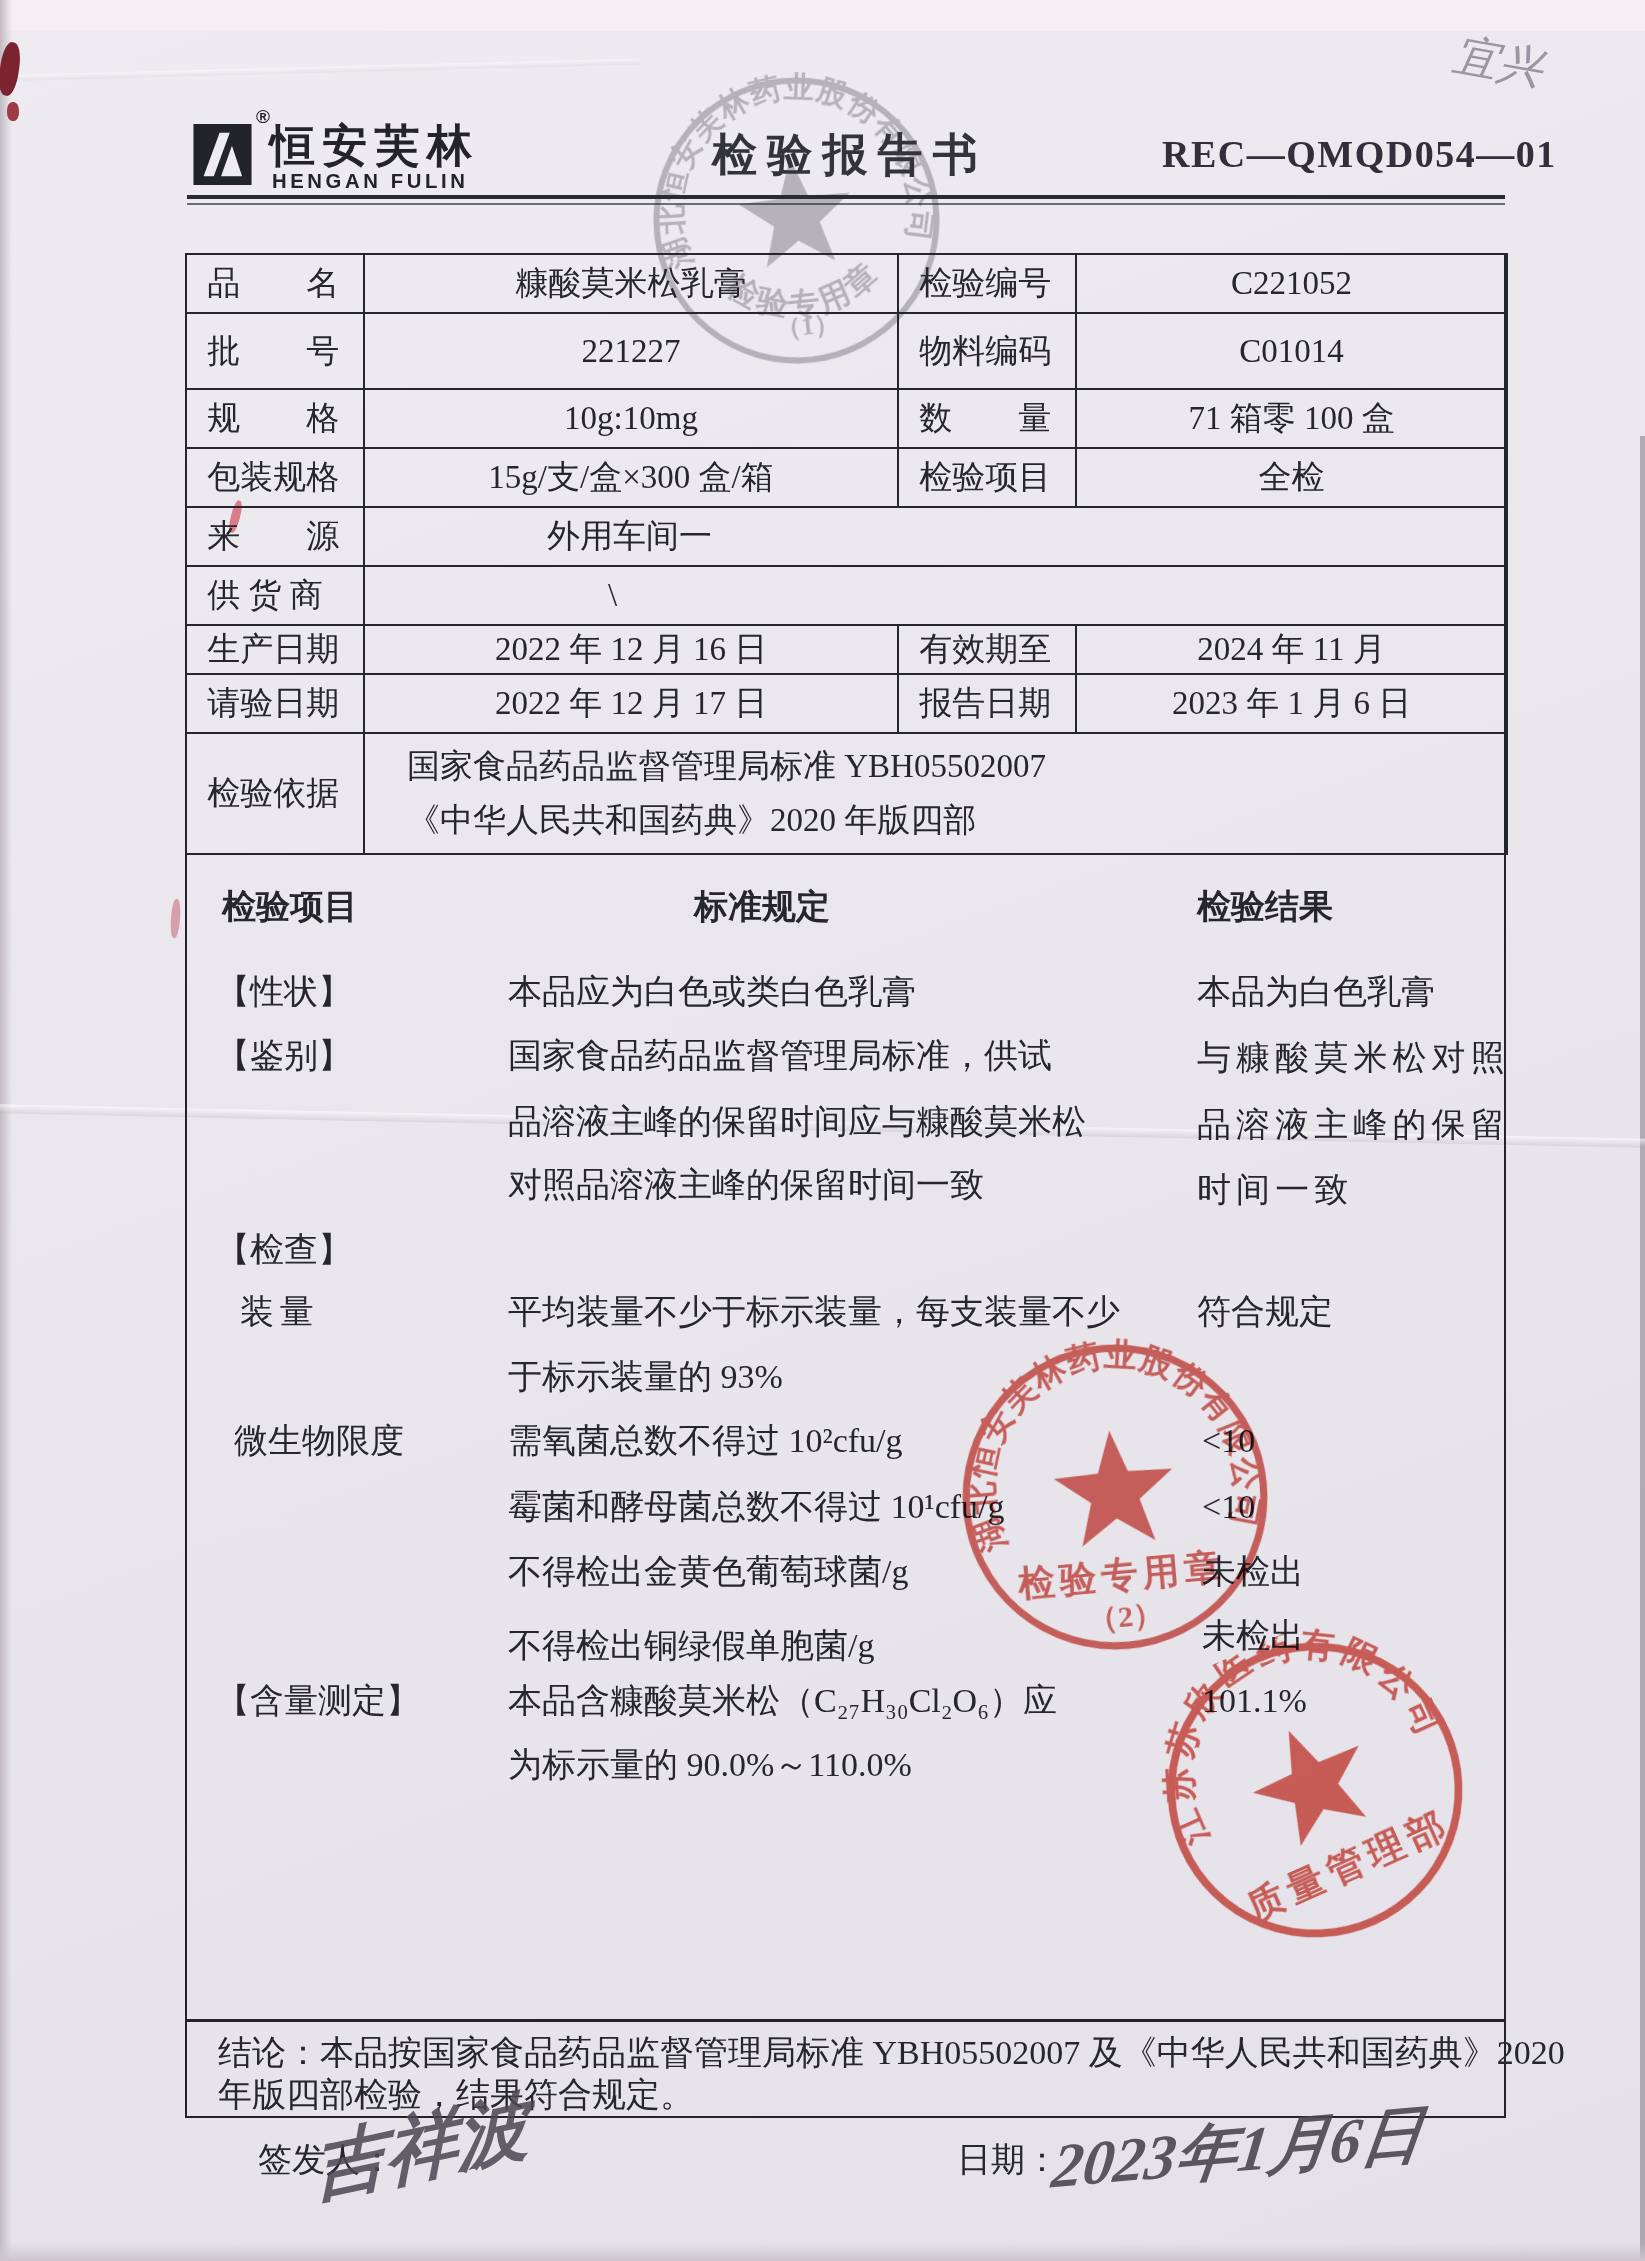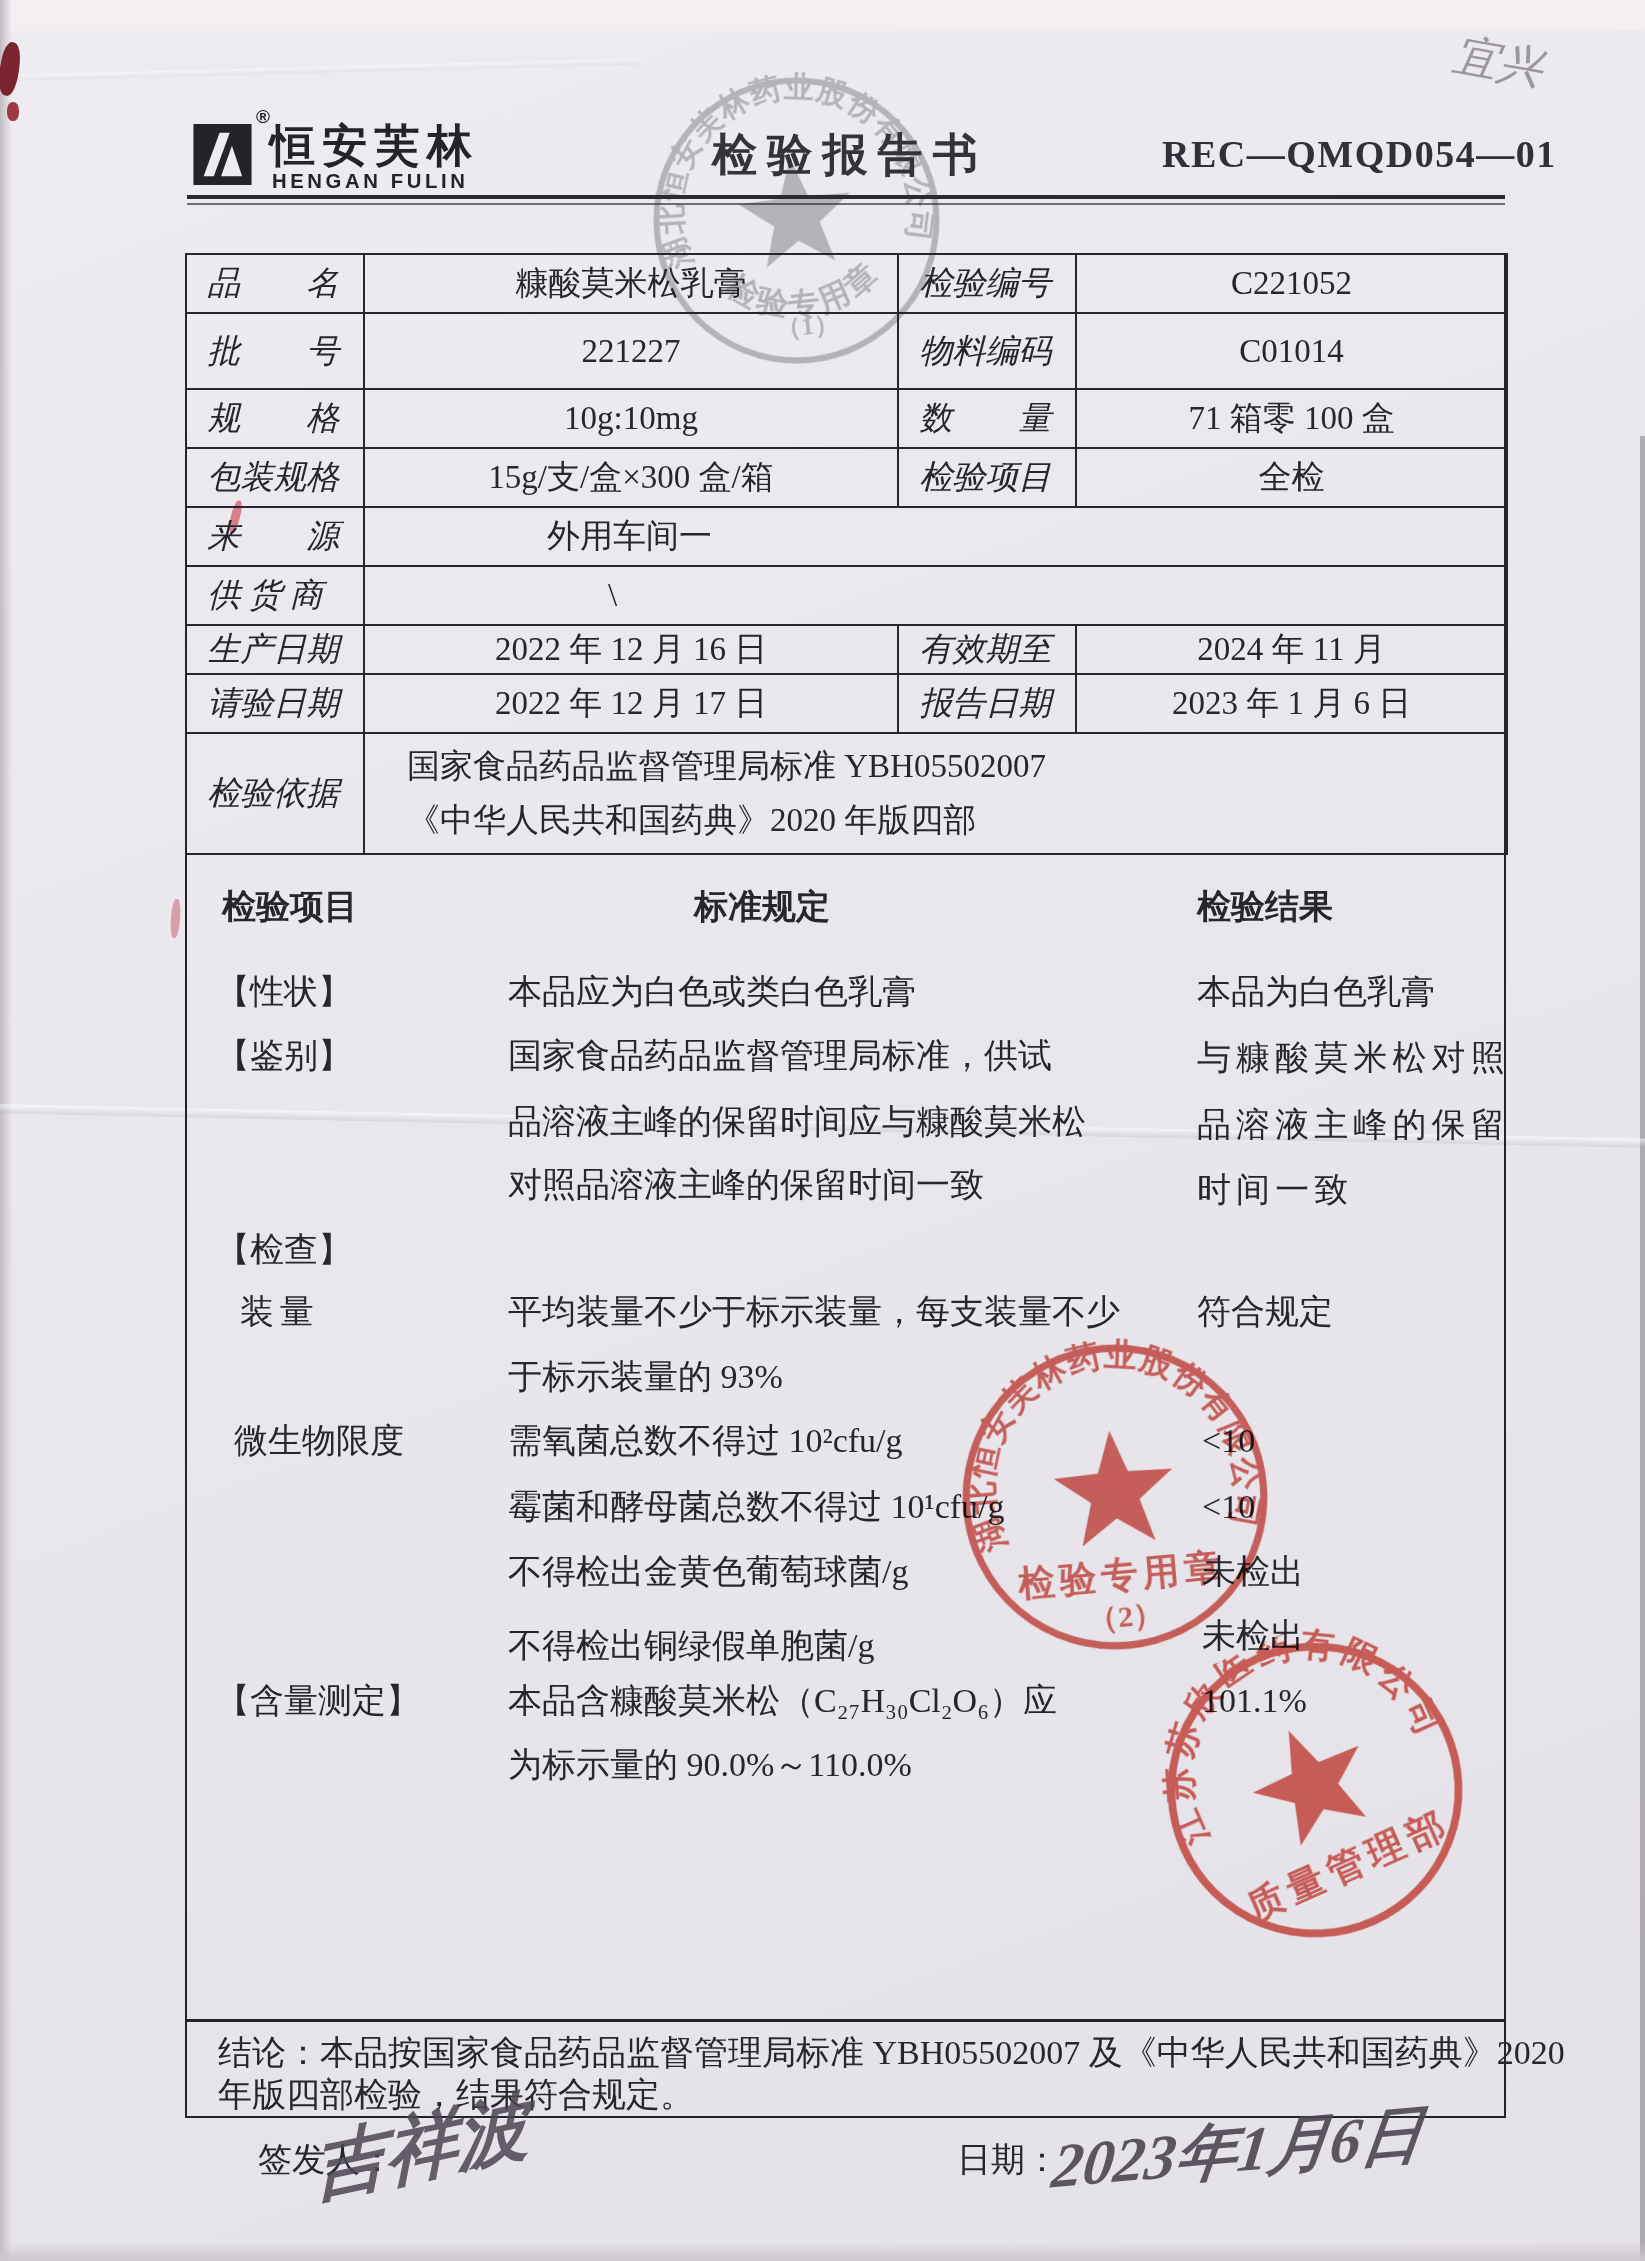--- a/index.html
+++ b/index.html
@@ -12,21 +12,21 @@
   .ln{position:absolute;font-size:34px;color:#26262e;white-space:nowrap;line-height:1.1;}
   .spread{letter-spacing:5.1px;}
   .hdr-brand{font-family:"Liberation Sans","DejaVu Sans",sans-serif;font-weight:bold;color:#23232a;}
   .title{font-size:45px;font-weight:bold;letter-spacing:10.2px;color:#33333b;}
   .docno{font-size:38px;font-weight:bold;letter-spacing:1.5px;color:#332f3a;}
   .rule{position:absolute;background:#2a2a32;}
   .bigbox{position:absolute;left:185px;top:253px;width:1321px;height:1865px;
     border:2.9px solid #23232b;box-sizing:border-box;}
   table.info{position:absolute;left:185px;top:253px;border-collapse:collapse;table-layout:fixed;width:1321px;}
   table.info td{border:2.2px solid #26262e;font-size:33px;color:#26262e;overflow:hidden;}
-  td.lab{padding-left:20.3px;font-style:italic;}
+  td.lab{padding-left:20.3px;}
   td.cen{text-align:center;}
   td.src{padding-left:182px;}
   td.sup{padding-left:243px;}
   td.basis{padding-left:42px;font-size:33px;line-height:1.62;}
   .hline{position:absolute;left:185px;top:2019px;width:1321px;height:2.9px;background:#23232b;}
   .stamp{position:absolute;mix-blend-mode:multiply;font-family:"Liberation Serif","DejaVu Serif",serif;font-weight:bold;}
   .stamp.red{color:#d24f46;opacity:.85;filter:blur(0.3px);}
   .stamp.red2{color:#d8564c;opacity:.9;filter:blur(0.3px);}
   .stamp.ghost{color:#716c78;opacity:.42;filter:blur(0.4px);}
   .hw{position:absolute;font-style:italic;color:#4c4652;white-space:nowrap;}

